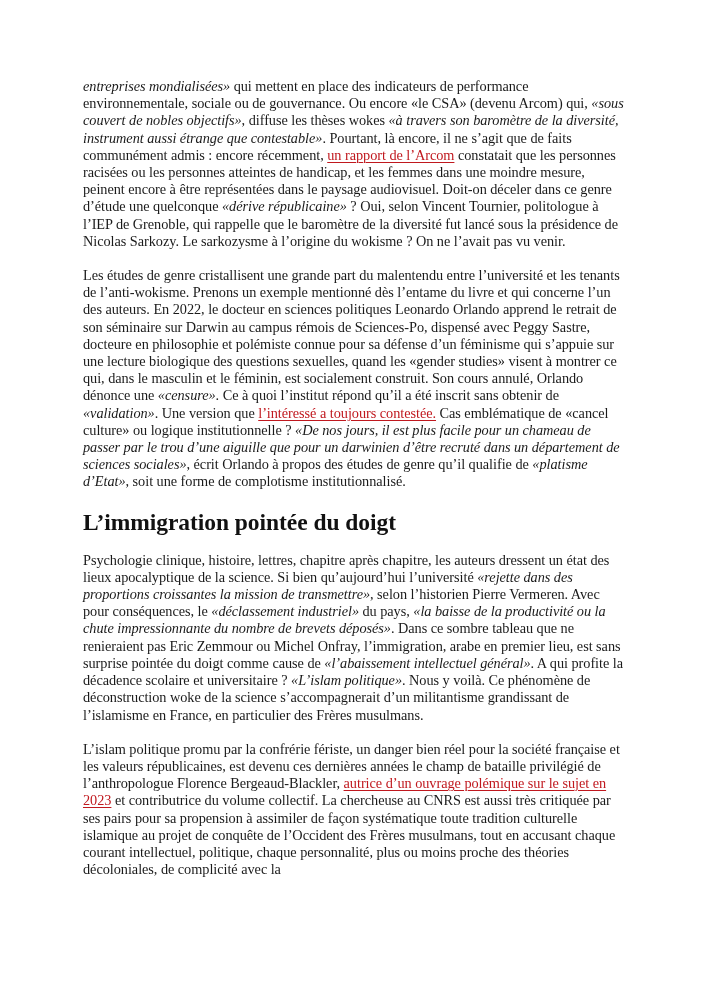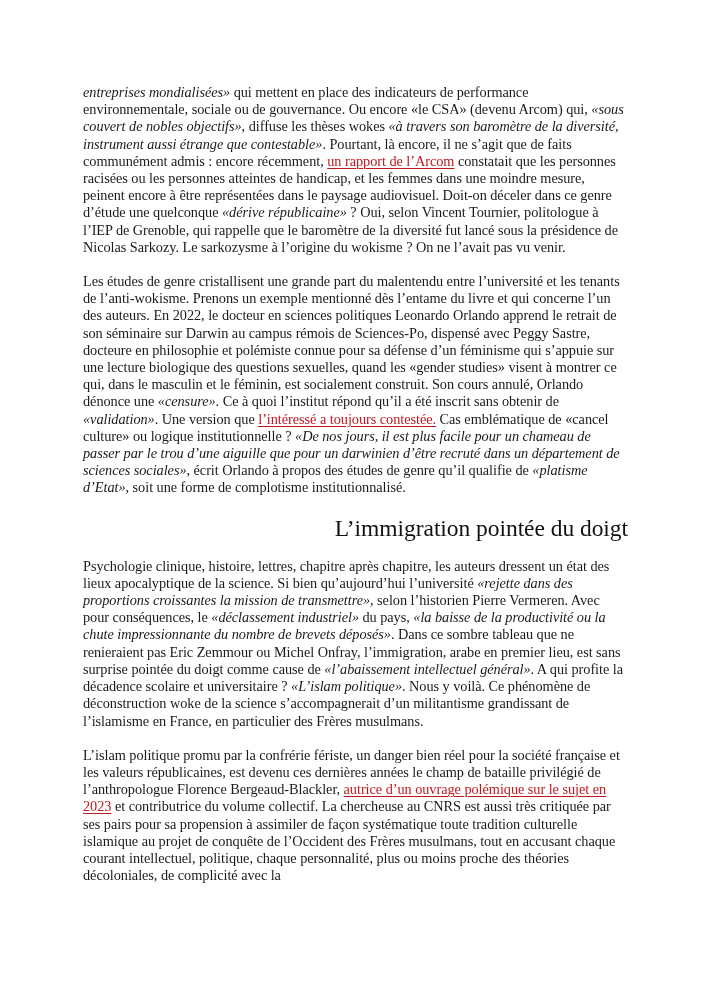--- a/index.html
+++ b/index.html
@@ -1,38 +1,37 @@
 <!DOCTYPE html>
 <html><head>
 <meta charset="utf-8">
 <style>
   html, body { margin: 0; padding: 0; background: #ffffff; }
   body { width: 707px; height: 1000px; overflow: hidden; position: relative; }
   .page {
     position: absolute;
     left: 83px;
-    top: 84px;
+    top: 78px;
     width: 545px;
     font-family: "Liberation Serif", "DejaVu Serif", serif;
     font-size: 14.3px;
     line-height: 17.2px;
     color: #1a1a1a;
     letter-spacing: -0.05px;
   }
   .para { margin: 0 0 17px 0; }
   .para em { font-style: italic; }
   .link { color: #c0181e; text-decoration: underline; text-decoration-thickness: 1px; text-underline-offset: 2px; cursor: pointer; }
   h2.section-title {
     font-family: "Liberation Serif", "DejaVu Serif", serif;
-    font-weight: normal;
+    font-weight: bold;
     font-size: 23.5px;
     line-height: 28px;
     margin: 17px 0 16px 0;
     color: #111;
-    text-align: right;
   }
 </style>
 </head>
 <body>
 
 <div class="page">
   <div id="intro">
       <p class="para"><em>entreprises mondialisées»</em><span> qui mettent en place des indicateurs de performance environnementale, sociale ou de gouvernance. Ou encore «le CSA» (devenu Arcom) qui, </span><em>«sous couvert de nobles objectifs»</em><span>, diffuse les thèses wokes </span><em>«à travers son baromètre de la diversité, instrument aussi étrange que contestable»</em><span>. Pourtant, là encore, il ne s’agit que de faits communément admis : encore récemment, </span><a class="link">un rapport de l’Arcom</a><span> constatait que les personnes racisées ou les personnes atteintes de handicap, et les femmes dans une moindre mesure, peinent encore à être représentées dans le paysage audiovisuel. Doit-on déceler dans ce genre d’étude une quelconque </span><em>«dérive républicaine»</em><span> ? Oui, selon Vincent Tournier, politologue à l’IEP de Grenoble, qui rappelle que le baromètre de la diversité fut lancé sous la présidence de Nicolas Sarkozy. Le sarkozysme à l’origine du wokisme ? On ne l’avait pas vu venir.</span></p>
       <p class="para"><span>Les études de genre cristallisent une grande part du malentendu entre l’université et les tenants de l’anti-wokisme. Prenons un exemple mentionné dès l’entame du livre et qui concerne l’un des auteurs. En 2022, le docteur en sciences politiques Leonardo Orlando apprend le retrait de son séminaire sur Darwin au campus rémois de Sciences-Po, dispensé avec Peggy Sastre, docteure en philosophie et polémiste connue pour sa défense d’un féminisme qui s’appuie sur une lecture biologique des questions sexuelles, quand les «gender studies» visent à montrer ce qui, dans le masculin et le féminin, est socialement construit. Son cours annulé, Orlando dénonce une </span><em>«censure»</em><span>. Ce à quoi l’institut répond qu’il a été inscrit sans obtenir de </span><em>«validation»</em><span>. Une version que </span><a class="link">l’intéressé a toujours contestée.</a><span> Cas emblématique de «cancel culture» ou logique institutionnelle ? </span><em>«De nos jours, il est plus facile pour un chameau de passer par le trou d’une aiguille que pour un darwinien d’être recruté dans un département de sciences sociales»</em><span>, écrit Orlando à propos des études de genre qu’il qualifie de </span><em>«platisme d’Etat»</em><span>, soit une forme de complotisme institutionnalisé.</span></p>
     </div>

